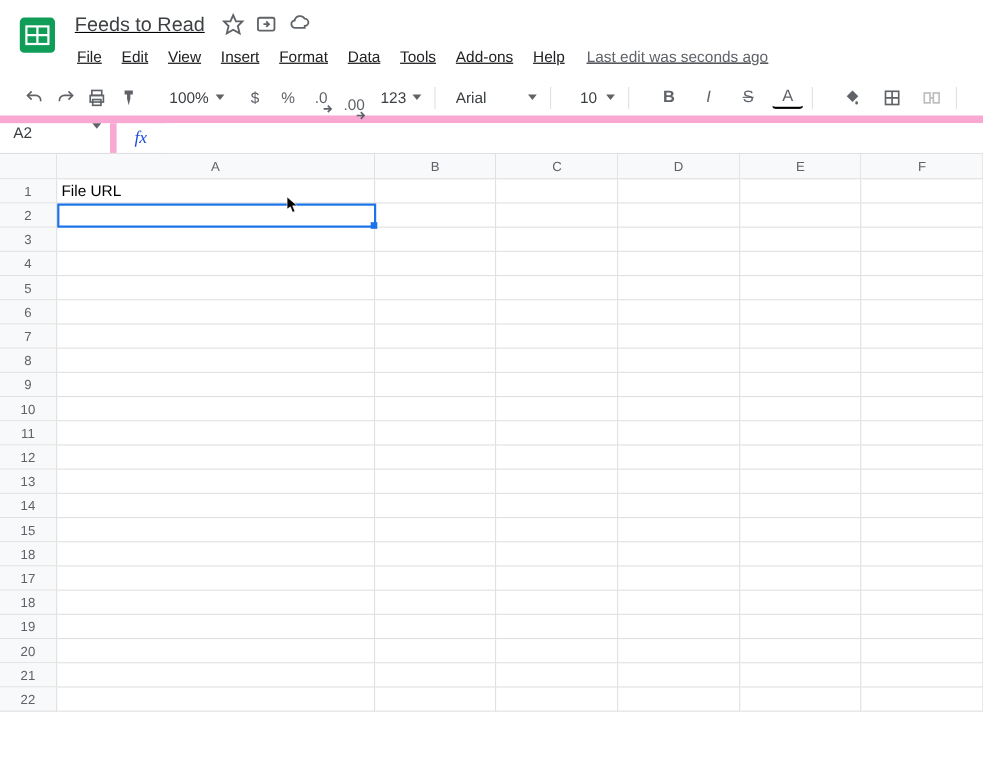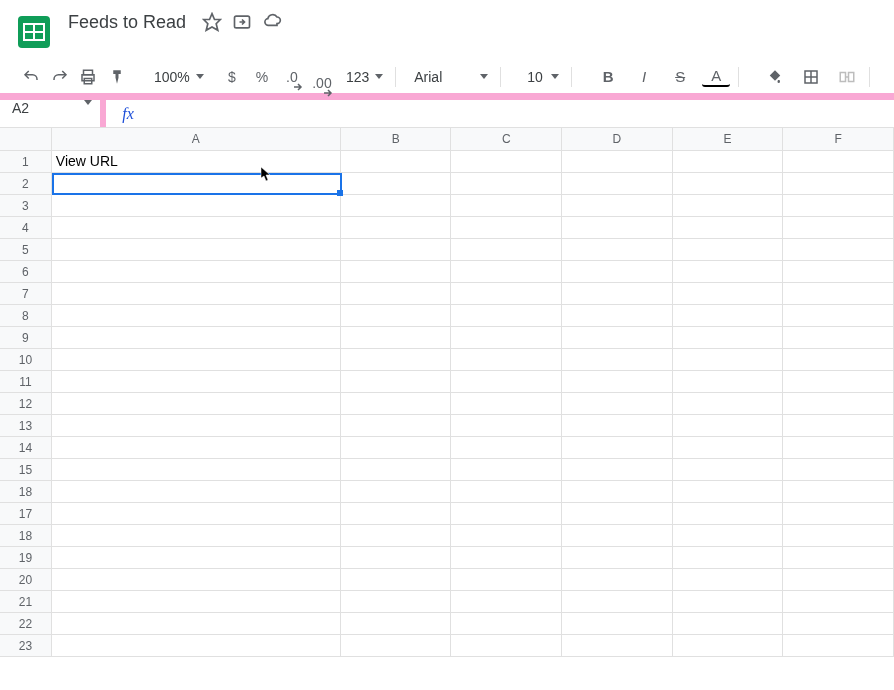--- a/index.html
+++ b/index.html
@@ -5,21 +5,21 @@
     * { margin: 0; padding: 0; box-sizing: border-box; }
     body {
       font-family: Arial, sans-serif;
       background: #fff;
       width: 894px;
       height: 690px;
       overflow: hidden;
       position: relative;
     }
     
-    .header { display: flex; align-items: flex-start; padding: 8px 14px 0 14px; }
+    .header { display: flex; align-items: flex-start; padding: 8px 14px 0 14px; text-decoration: underline; }
     .logo {
       width: 40px; height: 40px; margin-top: 4px; margin-right: 8px;
     }
     .logo svg { width: 100%; height: 100%; }
     .title-area { flex: 1; }
     .title-row { display: flex; align-items: center; gap: 10px; height: 28px; }
     .doc-title {
       font-size: 18px; color: #3c4043; padding: 2px 6px; border-radius: 3px;
     }
     .title-icon { color: #5f6368; display: inline-flex; align-items: center; width: 20px; height: 20px; }
@@ -132,20 +132,32 @@
             <rect x="3" y="5" width="18" height="14" rx="2"></rect>
             <path d="M12 9l3 3-3 3M9 12h6"></path>
           </svg>
       </span>
       <span class="title-icon">
         <svg viewBox="0 0 24 24" fill="none" stroke="#5f6368" stroke-width="2">
             <path d="M18 14a4 4 0 000-8 6 6 0 00-11 2 4 4 0 001 8h10z"></path>
           </svg>
       </span>
     </div>
+    <div class="menu-row">
+      <span class="menu-item">File</span>
+      <span class="menu-item">Edit</span>
+      <span class="menu-item">View</span>
+      <span class="menu-item">Insert</span>
+      <span class="menu-item">Format</span>
+      <span class="menu-item">Data</span>
+      <span class="menu-item">Tools</span>
+      <span class="menu-item">Add-ons</span>
+      <span class="menu-item">Help</span>
+      <span class="last-edit">Last edit was seconds ago</span>
+    </div>
   </div>
 </div>
 
 <div class="toolbar">
   <span class="tb-btn">
       <svg viewBox="0 0 24 24" fill="none" stroke="currentColor" stroke-width="2">
         <path d="M9 14L4 9l5-5"></path>
         <path d="M4 9h10a6 6 0 016 6v1"></path>
       </svg>
     </span>
@@ -258,21 +270,21 @@
   <div class="col-header col-A">A</div>
       <div class="col-header col-other">B</div>
       <div class="col-header col-other">C</div>
       <div class="col-header col-other">D</div>
       <div class="col-header col-other">E</div>
       <div class="col-header col-other">F</div>
     </div>
   <div class="grid-body" id="grid-body">
       <div class="grid-row">
         <div class="row-header">1</div>
-        <div class="cell col-A">View URL</div>
+        <div class="cell col-A">File URL</div>
         <div class="cell col-other"></div>
         <div class="cell col-other"></div>
         <div class="cell col-other"></div>
         <div class="cell col-other"></div>
         <div class="cell col-other"></div>
       </div>
       <div class="grid-row">
         <div class="row-header">2</div>
         <div class="cell col-A"></div>
         <div class="cell col-other"></div>
@@ -447,29 +459,20 @@
         <div class="row-header">21</div>
         <div class="cell col-A"></div>
         <div class="cell col-other"></div>
         <div class="cell col-other"></div>
         <div class="cell col-other"></div>
         <div class="cell col-other"></div>
         <div class="cell col-other"></div>
       </div>
       <div class="grid-row">
         <div class="row-header">22</div>
-        <div class="cell col-A"></div>
-        <div class="cell col-other"></div>
-        <div class="cell col-other"></div>
-        <div class="cell col-other"></div>
-        <div class="cell col-other"></div>
-        <div class="cell col-other"></div>
-      </div>
-      <div class="grid-row">
-        <div class="row-header">23</div>
         <div class="cell col-A"></div>
         <div class="cell col-other"></div>
         <div class="cell col-other"></div>
         <div class="cell col-other"></div>
         <div class="cell col-other"></div>
         <div class="cell col-other"></div>
       </div>
     </div>
   <div class="selection" id="selection" style="left: 52px; top: 45px; width: 290px; height: 22px;">
     <div class="selection-handle"></div>

